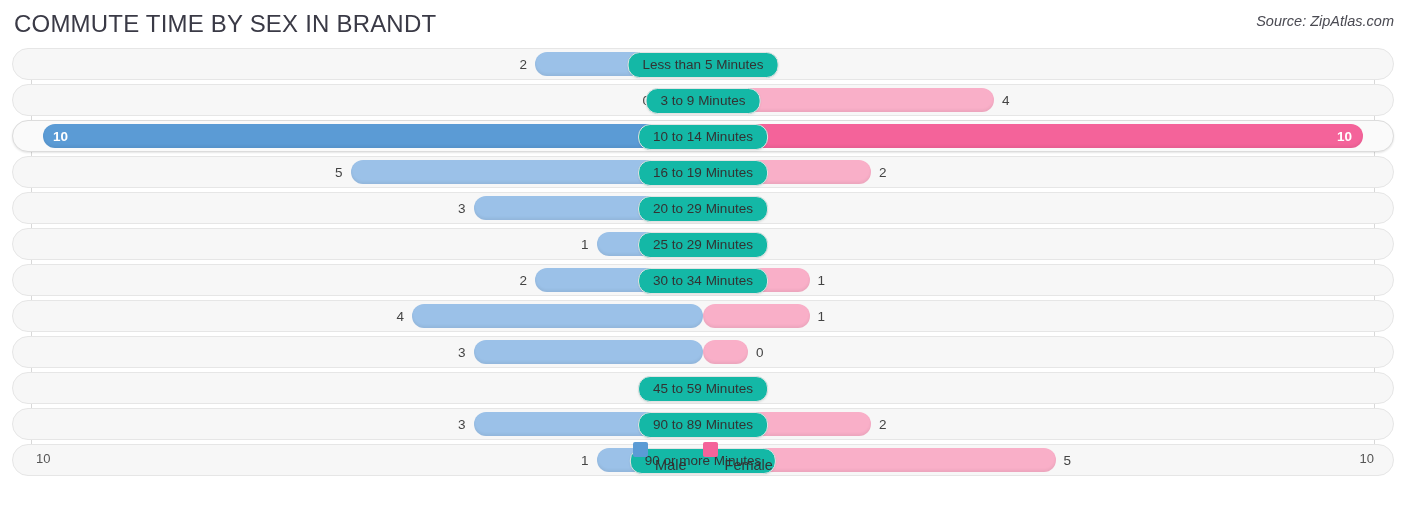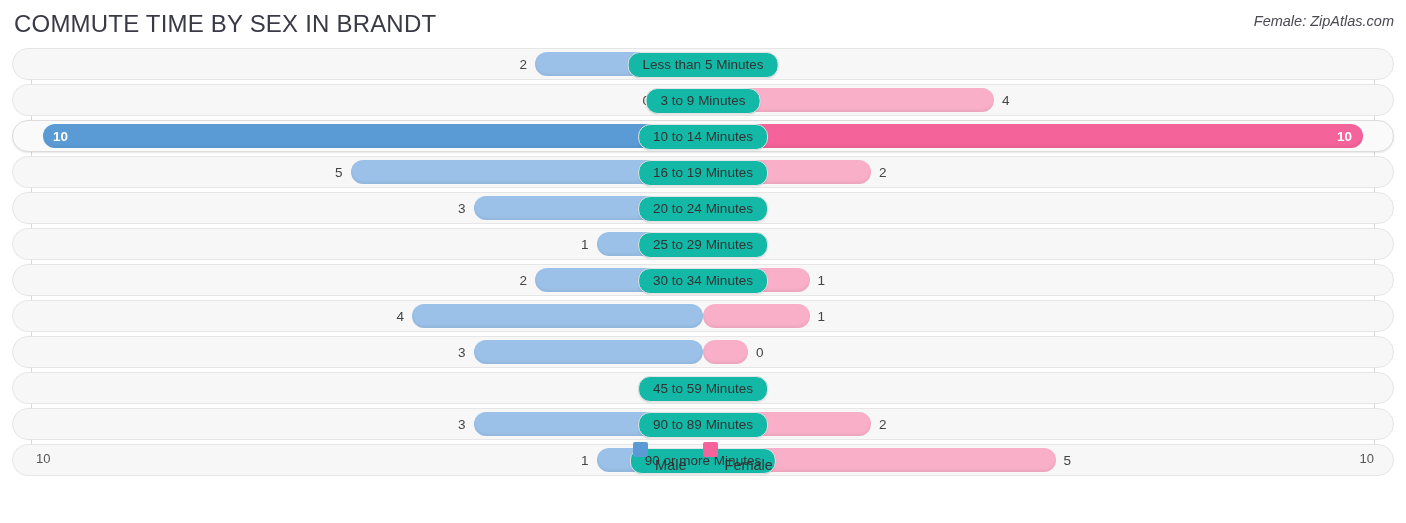--- a/index.html
+++ b/index.html
@@ -105,21 +105,21 @@
   .legend-item{display:flex;align-items:center;gap:7px;}
   .swatch{width:15px;height:15px;border-radius:2px;display:block;}
   .legend-text{font-size:14.5px;color:#333;margin-top:32px;}
 </style>
 </head>
 <body>
 
 <div class="page">
 
   <div class="chart-title">COMMUTE TIME BY SEX IN BRANDT</div>
-  <div class="source">Female: ZipAtlas.com</div>
+  <div class="source">Source: ZipAtlas.com</div>
 
   <div class="plot">
     <div class="gridline grid-left"></div>
     <div class="gridline grid-right"></div>
 
     <div class="rows" id="rows">
         <div class="row">
           <div class="bar bar-male" style="width: 168px;"></div>
           <div class="bar bar-female" style="width: 45px;"></div>
           <div class="val val-male" style="right: calc(50% + 176px);">2</div>
@@ -145,21 +145,21 @@
           <div class="bar bar-female" style="width: 168px;"></div>
           <div class="val val-male" style="right: calc(50% + 360.5px);">5</div>
           <div class="val val-female" style="left: calc(50% + 176px);">2</div>
           <div class="cat-label">16 to 19 Minutes</div>
         </div>
         <div class="row">
           <div class="bar bar-male" style="width: 229.5px;"></div>
           <div class="bar bar-female" style="width: 45px;"></div>
           <div class="val val-male" style="right: calc(50% + 237.5px);">3</div>
           <div class="val val-female" style="left: calc(50% + 53px);">0</div>
-          <div class="cat-label">20 to 24 Minutes</div>
+          <div class="cat-label">20 to 29 Minutes</div>
         </div>
         <div class="row">
           <div class="bar bar-male" style="width: 106.5px;"></div>
           <div class="bar bar-female" style="width: 45px;"></div>
           <div class="val val-male" style="right: calc(50% + 114.5px);">1</div>
           <div class="val val-female" style="left: calc(50% + 53px);">0</div>
           <div class="cat-label">25 to 29 Minutes</div>
         </div>
         <div class="row">
           <div class="bar bar-male" style="width: 168px;"></div>

